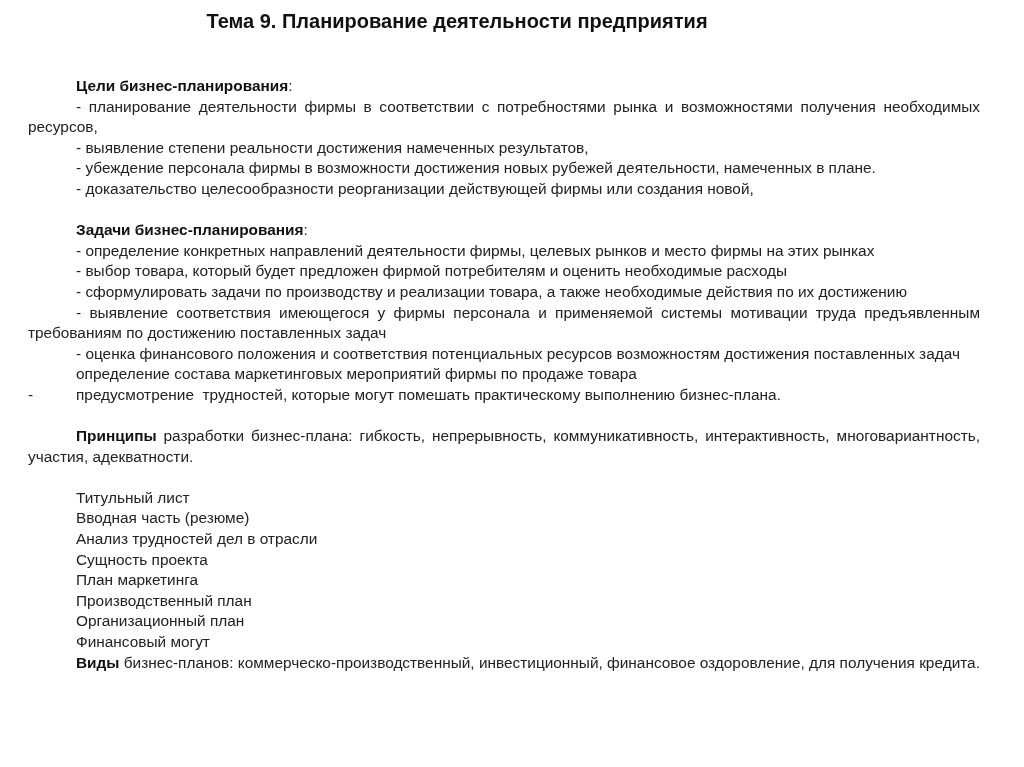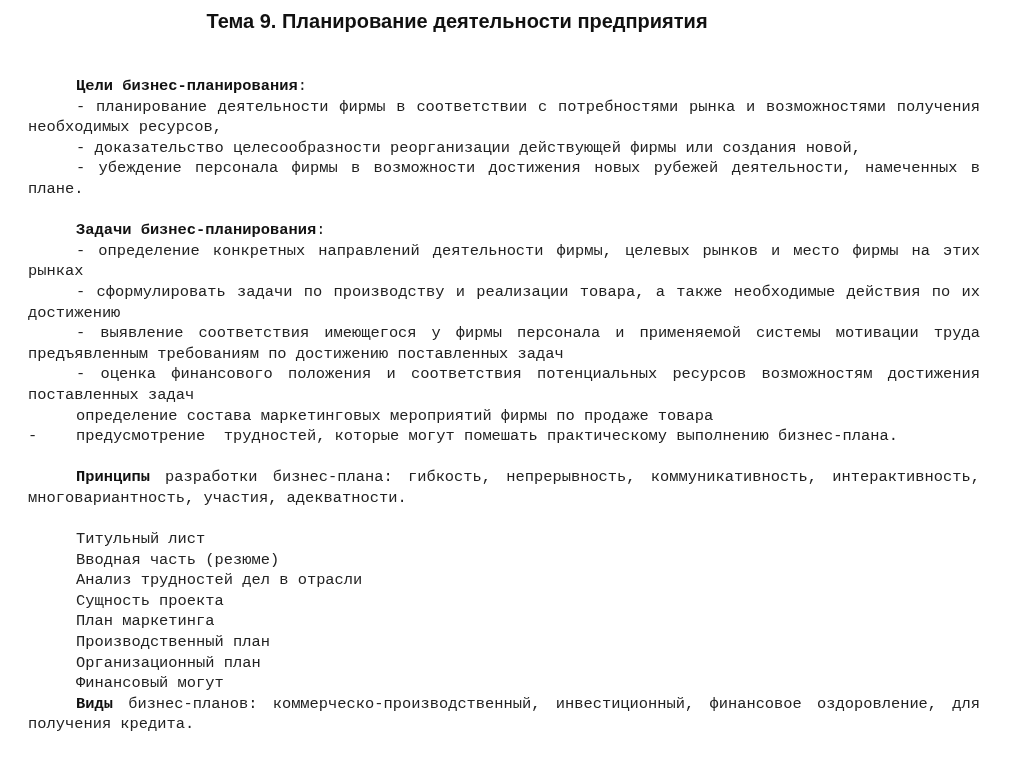--- a/index.html
+++ b/index.html
@@ -3,45 +3,47 @@
 <meta charset="utf-8">
 <style>
   html, body { margin: 0; padding: 0; background: #ffffff; }
   body { width: 1024px; height: 767px; overflow: hidden; position: relative; color: #1a1a1a; }
   .title {
     position: absolute; left: 0; top: 8px; width: 914px; text-align: center;
     font-family: "Liberation Sans", sans-serif; font-weight: bold; font-size: 20px; line-height: 26px; color: #111;
   }
   .doc {
     position: absolute; left: 28px; top: 76px; width: 952px;
-    font-family: Liberation Mono, monospace; font-size: 15.4px; line-height: 20.6px; color: #222;
+    font-family: Liberation Sans, sans-serif; font-size: 15.4px; line-height: 20.6px; color: #222;
   }
   .p { margin: 0; text-align: justify; text-indent: 48px; }
   .gap { height: 20.6px; }
   .b { font-weight: bold; color: #111; }
   .dash-line { display: flex; margin: 0; }
   .dash-line .dash { width: 48px; }
   .list-item { margin: 0; padding-left: 48px; }
 </style>
 </head>
 <body>
 
 <div class="title">Тема 9. Планирование деятельности предприятия</div>
 
 <div class="doc">
 
   <p class="p"><span class="b">Цели бизнес-планирования</span><span>:</span></p>
   <p class="p">- планирование деятельности фирмы в соответствии с потребностями рынка и возможностями получения необходимых ресурсов,</p>
+  <p class="p">- выявление степени реальности достижения намеченных результатов,</p>
+  <p class="p">- убеждение персонала фирмы в возможности достижения новых рубежей деятельности, намеченных в плане.</p>
   <p class="p">- доказательство целесообразности реорганизации действующей фирмы или создания новой,</p>
-  <p class="p">- убеждение персонала фирмы в возможности достижения новых рубежей деятельности, намеченных в плане.</p>
 
   <div class="gap"></div>
 
   <p class="p"><span class="b">Задачи бизнес-планирования</span><span>:</span></p>
   <p class="p">- определение конкретных направлений деятельности фирмы, целевых рынков и место фирмы на этих рынках</p>
+  <p class="p">- выбор товара, который будет предложен фирмой потребителям и оценить необходимые расходы</p>
   <p class="p">- сформулировать задачи по производству и реализации товара, а также необходимые действия по их достижению</p>
   <p class="p">- выявление соответствия имеющегося у фирмы персонала и применяемой системы мотивации труда предъявленным требованиям по достижению поставленных задач</p>
   <p class="p">- оценка финансового положения и соответствия потенциальных ресурсов возможностям достижения поставленных задач</p>
   <p class="p">определение состава маркетинговых мероприятий фирмы по продаже товара</p>
   <div class="dash-line">
     <span class="dash">-</span>
     <span style="white-space: pre;">предусмотрение  трудностей, которые могут помешать практическому выполнению бизнес-плана.</span>
   </div>
 
   <div class="gap"></div>

